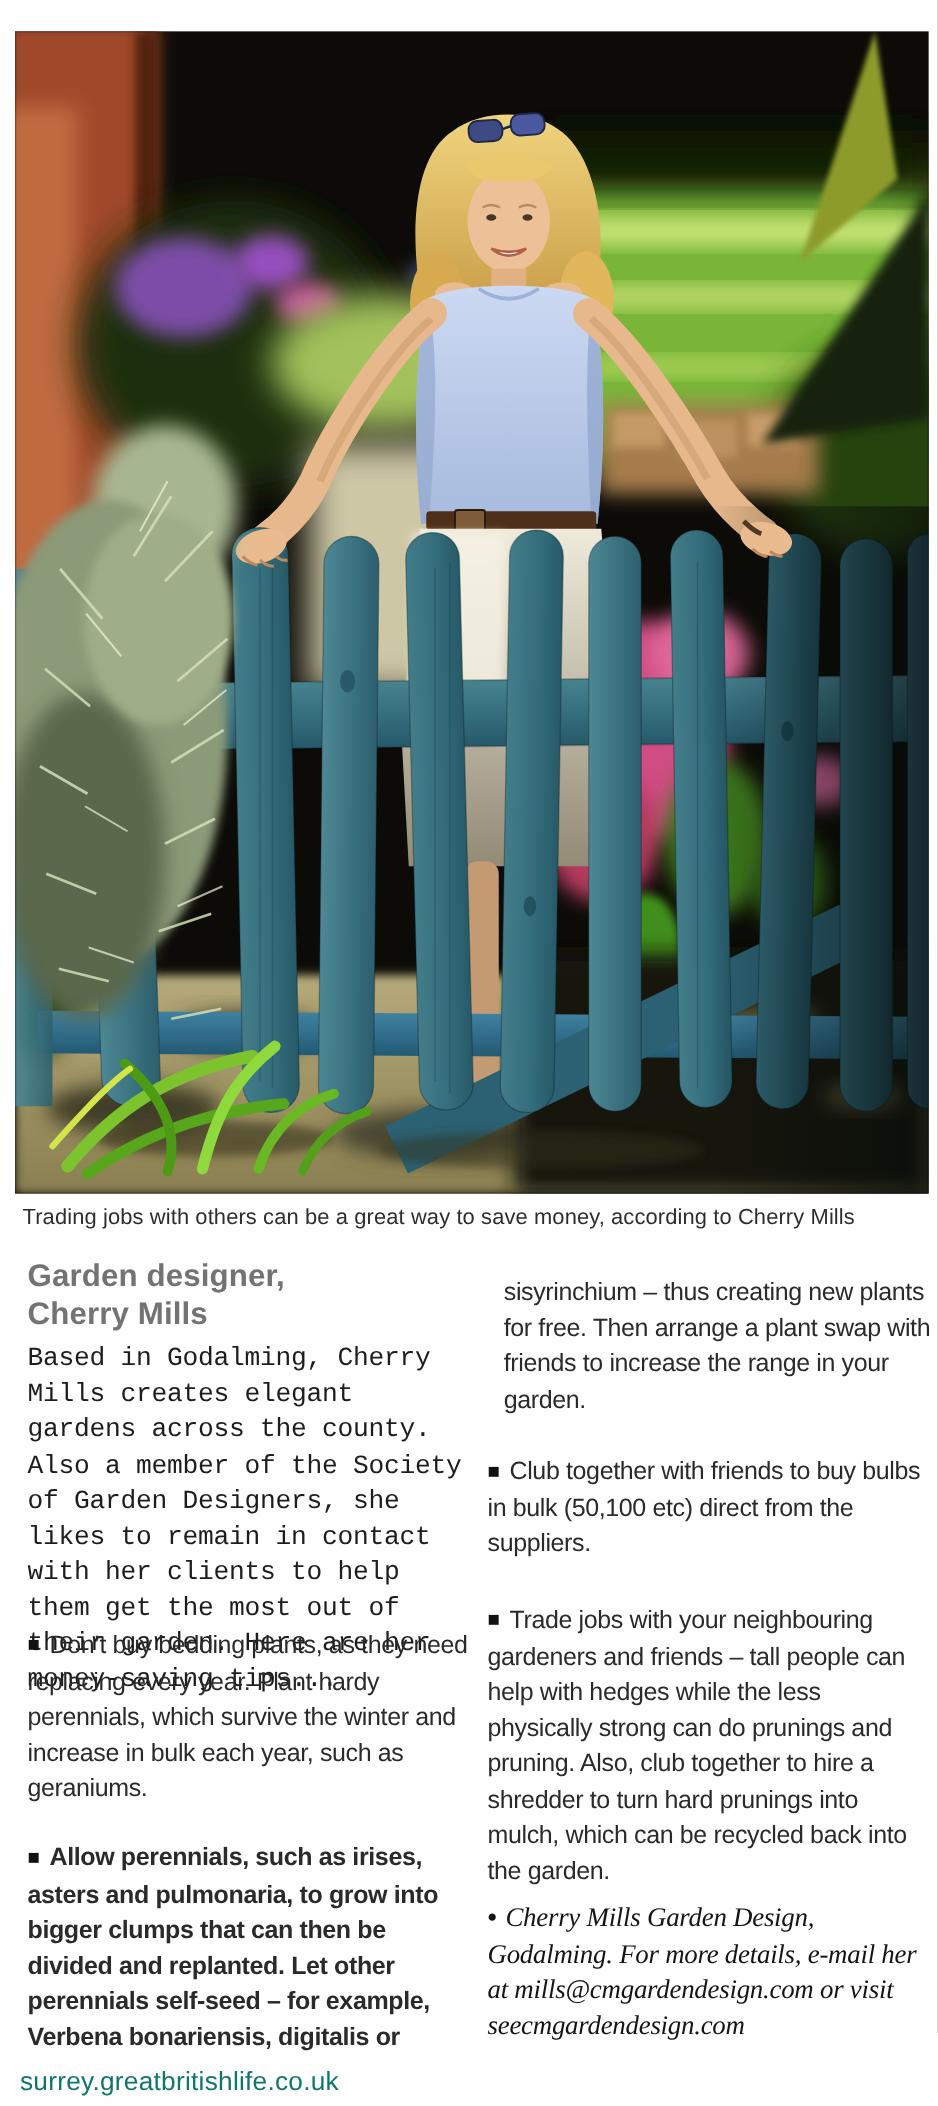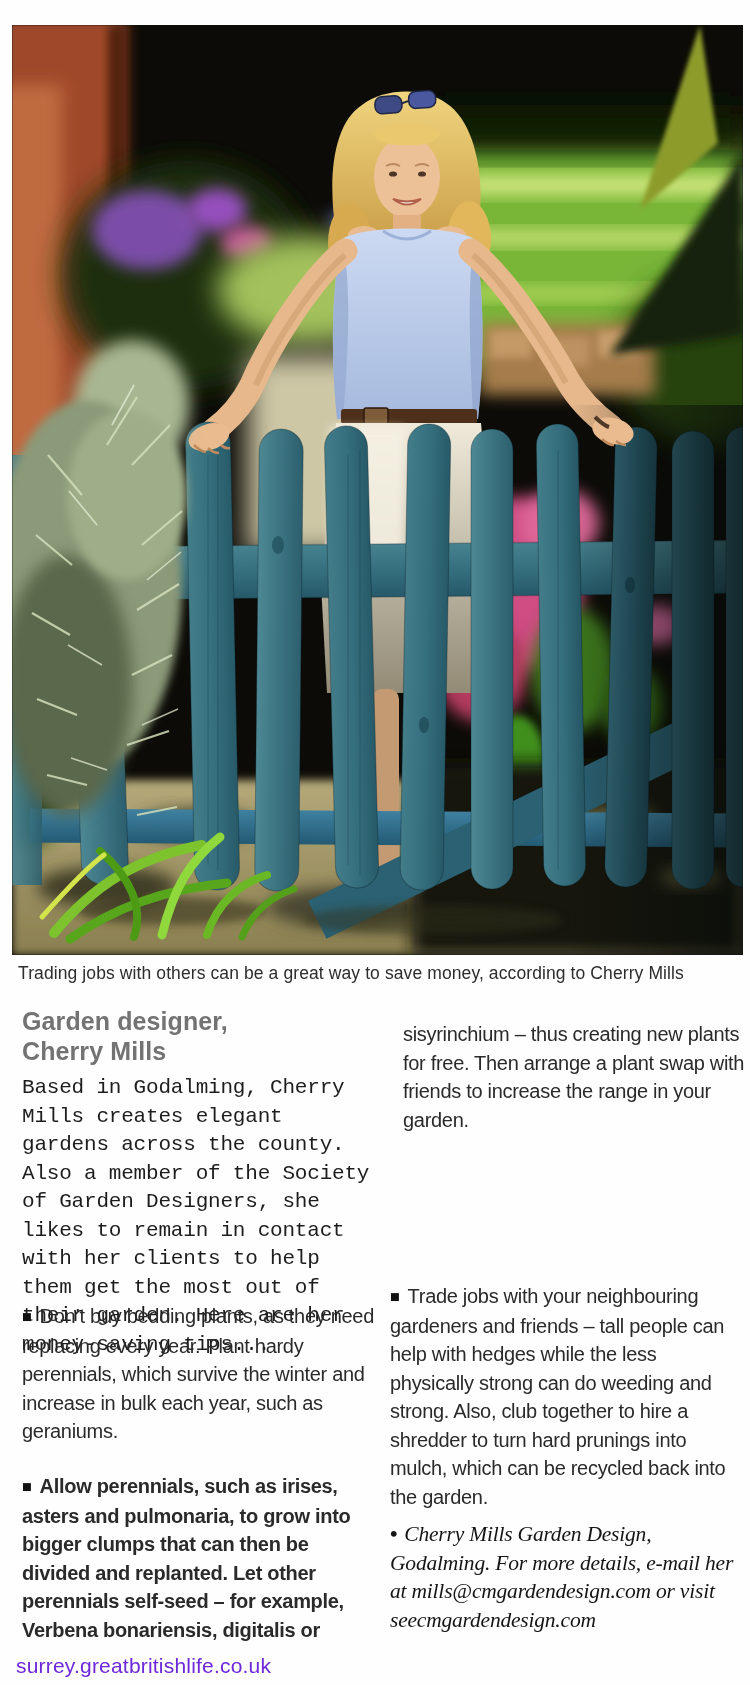--- a/index.html
+++ b/index.html
@@ -20,21 +20,21 @@
   #tip1{left:22px;top:1302px;}
   #tip2{left:22px;top:1472px;font-weight:bold;}
   #tipcont{left:403px;top:1020px;width:352px;}
   #tip3{left:390px;top:1163px;width:352px;}
   #tip4{left:390px;top:1282px;width:352px;}
   .contact{position:absolute;left:390px;top:1520px;width:350px;margin:0;
            font-family:"Liberation Serif",serif;font-size:21.5px;line-height:28.5px;
            font-style:italic;color:#141414;letter-spacing:-.2px;}
   .contact .dot{font-style:normal;font-weight:bold;margin-right:7px;}
   .footer{position:absolute;left:16px;top:1654px;margin:0;
-          font-size:21px;color:#6d28d9;letter-spacing:.2px;}
+          font-size:21px;color:#0f766e;letter-spacing:.2px;}
 </style>
 </head>
 <body>
 
 <div class="page">
 
   <svg class="photo" viewBox="0 0 731 930" width="731" height="930" preserveAspectRatio="none" role="img" aria-label="Garden designer Cherry Mills, wearing a pale blue sleeveless top, standing in a sunny garden behind a teal-blue wooden picket gate with a lavender bush on the left and bright lawn behind">
     <defs>
       <filter id="b14" x="-40%" y="-40%" width="180%" height="180%">
           <feGaussianBlur stdDeviation="14"></feGaussianBlur>
@@ -255,20 +255,21 @@
 Cherry Mills</h2>
 
   <p class="intro">Based in Godalming, Cherry Mills creates elegant gardens across the county. Also a member of the Society of Garden Designers, she likes to remain in contact with her clients to help them get the most out of their garden. Here are her money-saving tips...</p>
 
   <p class="tip" id="tip1"><span class="sq">■</span><span>Don’t buy bedding plants, as they need replacing every year. Plant hardy perennials, which survive the winter and increase in bulk each year, such as geraniums.</span></p>
 
   <p class="tip" id="tip2"><span class="sq">■</span><span>Allow perennials, such as irises, asters and pulmonaria, to grow into bigger clumps that can then be divided and replanted. Let other perennials self-seed – for example, Verbena bonariensis, digitalis or</span></p>
 
   <p class="tip" id="tipcont">sisyrinchium – thus creating new plants for free. Then arrange a plant swap with friends to increase the range in your garden.</p>
 
-
-  <p class="tip" id="tip4"><span class="sq">■</span><span>Trade jobs with your neighbouring gardeners and friends – tall people can help with hedges while the less physically strong can do weeding and strong. Also, club together to hire a shredder to turn hard prunings into mulch, which can be recycled back into the garden.</span></p>
+  <p class="tip" id="tip3"><span class="sq">■</span><span>Club together with friends to buy bulbs in bulk (50,100 etc) direct from the suppliers.</span></p>
+
+  <p class="tip" id="tip4"><span class="sq">■</span><span>Trade jobs with your neighbouring gardeners and friends – tall people can help with hedges while the less physically strong can do prunings and pruning. Also, club together to hire a shredder to turn hard prunings into mulch, which can be recycled back into the garden.</span></p>
 
   <p class="contact"><span class="dot">•</span><span>Cherry Mills Garden Design, Godalming. For more details, e-mail her at mills@cmgardendesign.com or visit seecmgardendesign.com</span></p>
 
   <p class="footer">surrey.greatbritishlife.co.uk</p>
 
 </div>
 
 </body></html>

